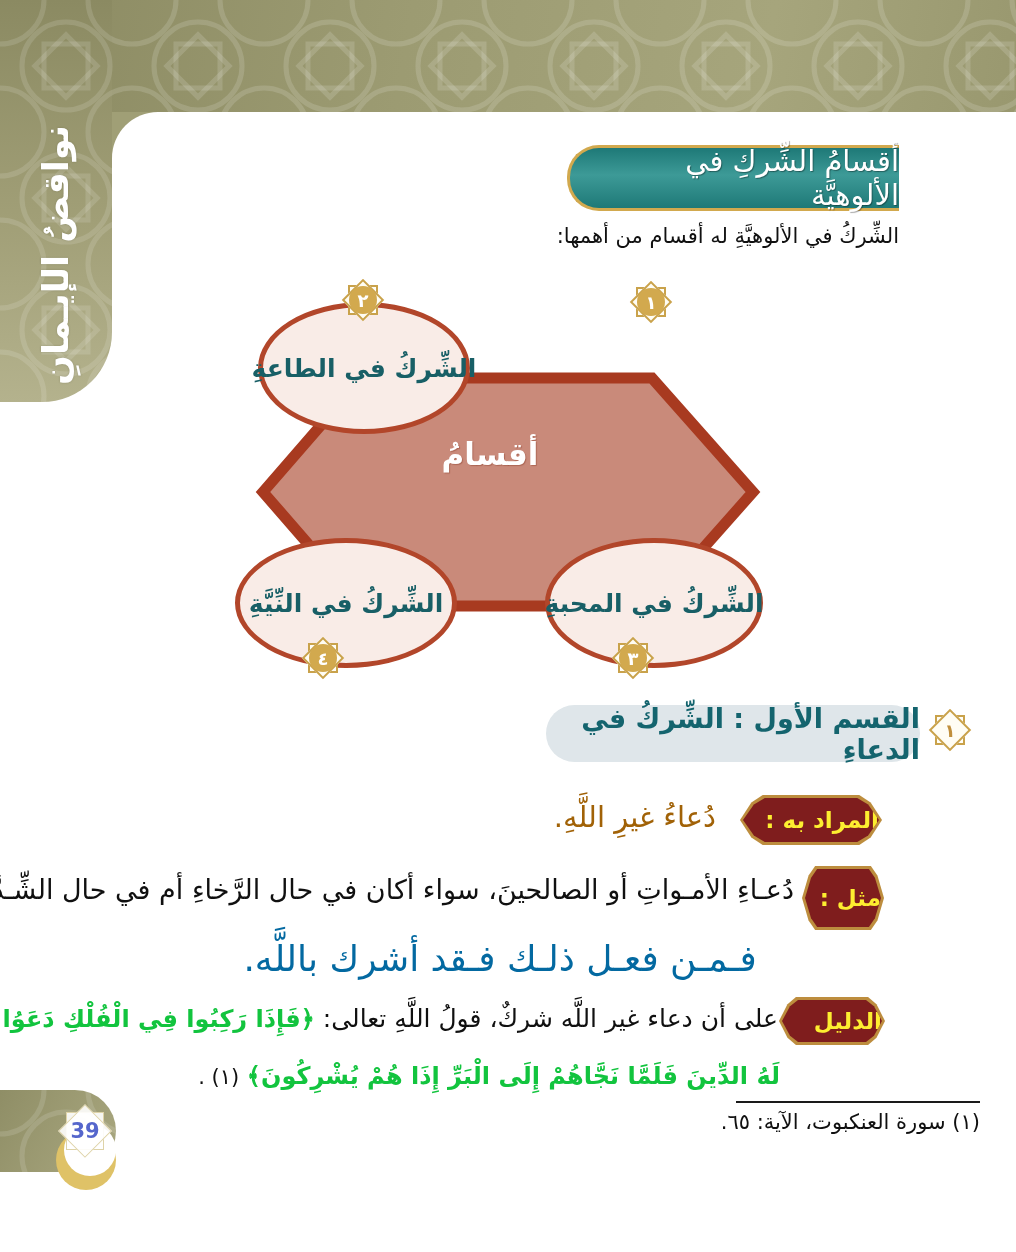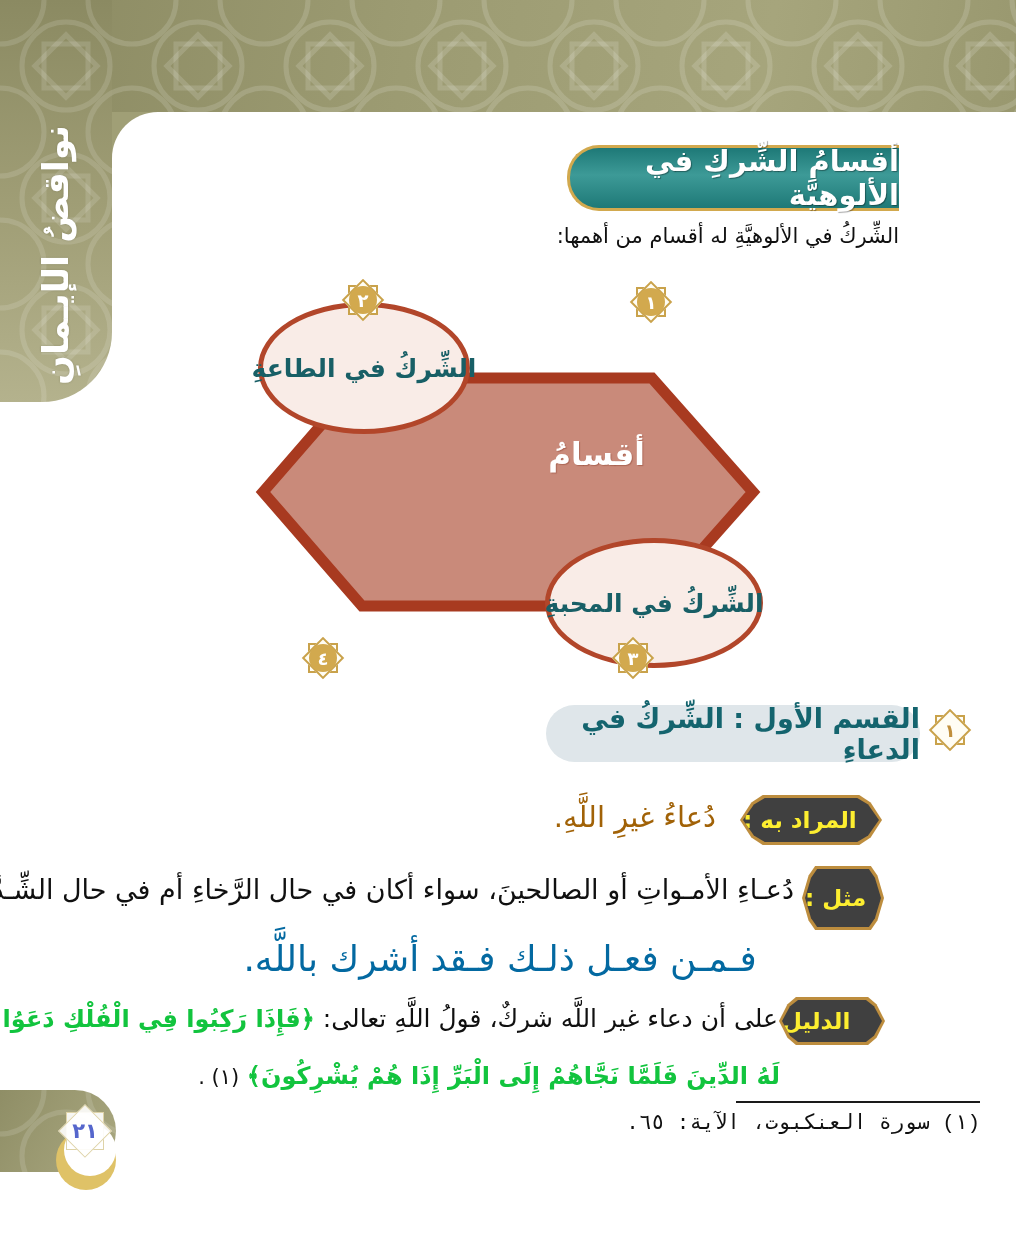--- a/index.html
+++ b/index.html
@@ -33,27 +33,27 @@
   
   .banner{
     position:absolute;right:117px;top:145px;width:332px;height:66px;
     background:linear-gradient(180deg,#1e7977 0%,#3d9a97 45%,#1e7977 100%);
     border-top:3px solid #d2a94e;border-bottom:3px solid #d2a94e;border-right:0;
     border-left:3px solid #d2a94e;
     border-radius:32px 0 0 32px;
     display:flex;align-items:center;justify-content:center;
     box-sizing:border-box;
   }
-  .banner span{color:#ffffff;font-weight:bold;font-size:29px;text-shadow:1px 1px 1px rgba(0,0,0,.35);padding-left:22px;}
+  .banner span{color:#ffffff;font-weight:normal;font-size:29px;text-shadow:1px 1px 1px rgba(0,0,0,.35);padding-left:22px;}
   .intro{position:absolute;right:117px;top:224px;font-size:21px;color:#101010;}
   
   .diagram{position:absolute;left:225px;top:290px;width:570px;height:395px;overflow:visible;}
   .hex-svg{position:absolute;left:0;top:0;}
   .hex-text{
-    position:absolute;left:110px;top:138px;width:310px;
+    position:absolute;left:110px;top:138px;width:310px;text-align:center;
     color:#ffffff;font-weight:bold;font-size:31px;line-height:52px;
     text-shadow:1px 1px 1px rgba(120,40,20,.35);
   }
   .node{
     position:absolute;display:flex;align-items:center;justify-content:center;
     background:#f9ece7;border:5px solid #b2462a;border-radius:50%;
     color:#185f66;font-weight:bold;font-size:25px;box-sizing:border-box;white-space:nowrap;
   }
   .node-1{left:318px;top:8px;width:216px;height:138px;}
   .node-2{left:33px;top:12px;width:212px;height:132px;}
@@ -81,39 +81,39 @@
     display:flex;align-items:center;justify-content:flex-end;
   }
   .section-pill span{color:#14646e;font-weight:bold;font-size:27px;}
   
   .cart-outer{
     position:absolute;background:#bd8d3e;
     clip-path:polygon(0 50%,8% 15%,16% 0,84% 0,92% 15%,100% 50%,92% 85%,84% 100%,16% 100%,8% 85%);
     display:flex;align-items:center;justify-content:center;
   }
   .cart-inner{
-    position:absolute;inset:3px;background:#404040;
+    position:absolute;inset:3px;background:#7f1d1d;
     clip-path:polygon(0 50%,8% 15%,16% 0,84% 0,92% 15%,100% 50%,92% 85%,84% 100%,16% 100%,8% 85%);
-    display:flex;align-items:center;justify-content:flex-end;
+    display:flex;align-items:center;justify-content:flex-start;
   }
   .cart-inner span{color:#fdee30;font-weight:bold;font-size:23px;white-space:nowrap;}
   .def-badge{right:134px;top:795px;width:142px;height:50px;}
   .ex-badge{right:132px;top:866px;width:82px;height:64px;}
   .ev-badge{right:131px;top:997px;width:106px;height:48px;}
   
   .def-text{position:absolute;right:300px;top:800px;font-size:29px;color:#a16207;white-space:nowrap;}
   .ex-line1{position:absolute;right:222px;top:874px;font-size:27px;color:#101010;white-space:nowrap;}
   .ex-line2{position:absolute;right:236px;top:938px;width:560px;text-align:center;font-size:36px;color:#0369a1;white-space:nowrap;}
   .ev-line1{position:absolute;right:238px;top:1004px;font-size:25px;color:#101010;white-space:nowrap;}
   .quran{color:#12c43e;font-weight:bold;font-size:24px;}
   .ev-line2{position:absolute;right:236px;top:1062px;width:560px;text-align:right;font-size:24px;white-space:nowrap;}
   .ref-mark{color:#101010;font-weight:normal;font-size:21px;}
   
   .foot-rule{position:absolute;right:36px;top:1101px;width:244px;height:2px;background:#1a1a1a;}
-  .foot-text{position:absolute;right:36px;top:1110px;font-size:21px;color:#101010;font-family:Liberation Mono, monospace;}
+  .foot-text{position:absolute;right:36px;top:1110px;font-size:21px;color:#101010;}
   
   .corner-block{
     position:absolute;left:0;top:1090px;width:116px;height:82px;
     background:linear-gradient(120deg,#8f8e66,#aaa880);
     border-radius:0 44px 44px 0;overflow:hidden;
   }
   .crescent-outer{position:absolute;left:56px;top:1130px;width:60px;height:60px;border-radius:50%;background:#dfc267;}
   .crescent-inner{position:absolute;left:64px;top:1124px;width:52px;height:52px;border-radius:50%;background:#ffffff;}
   .corner-star{left:58px;top:1104px;width:54px;height:54px;}
   .corner-star .sq{inset:8px;background:rgba(255,255,255,.9);border:1px solid #ded3a8;}
@@ -176,20 +176,23 @@
   <div class="hex-text">
     <div>أقسامُ</div>
   </div>
 
   <div class="node node-3">
     <span>الشِّركُ في المحبةِ</span>
   </div>
   <div class="node node-2">
     <span>الشِّركُ في الطاعةِ</span>
   </div>
+  <div class="node node-4">
+    <span>الشِّركُ في النِّيَّةِ</span>
+  </div>
 
   <div class="star8 badge-1">
     <div class="sq"></div>
     <div class="sq sq2"></div>
     <div class="core">١</div>
   </div>
   <div class="star8 badge-2">
     <div class="sq"></div>
     <div class="sq sq2"></div>
     <div class="core">٢</div>
@@ -261,14 +264,14 @@
       </pattern>
     </defs>
     <rect width="116" height="82" fill="url(#geoC)"></rect>
   </svg>
 </div>
 <div class="crescent-outer"></div>
 <div class="crescent-inner"></div>
 <div class="star8 corner-star">
   <div class="sq"></div>
   <div class="sq sq2"></div>
-  <div class="core">٢١</div>
+  <div class="core">39</div>
 </div>
 
 </body></html>

